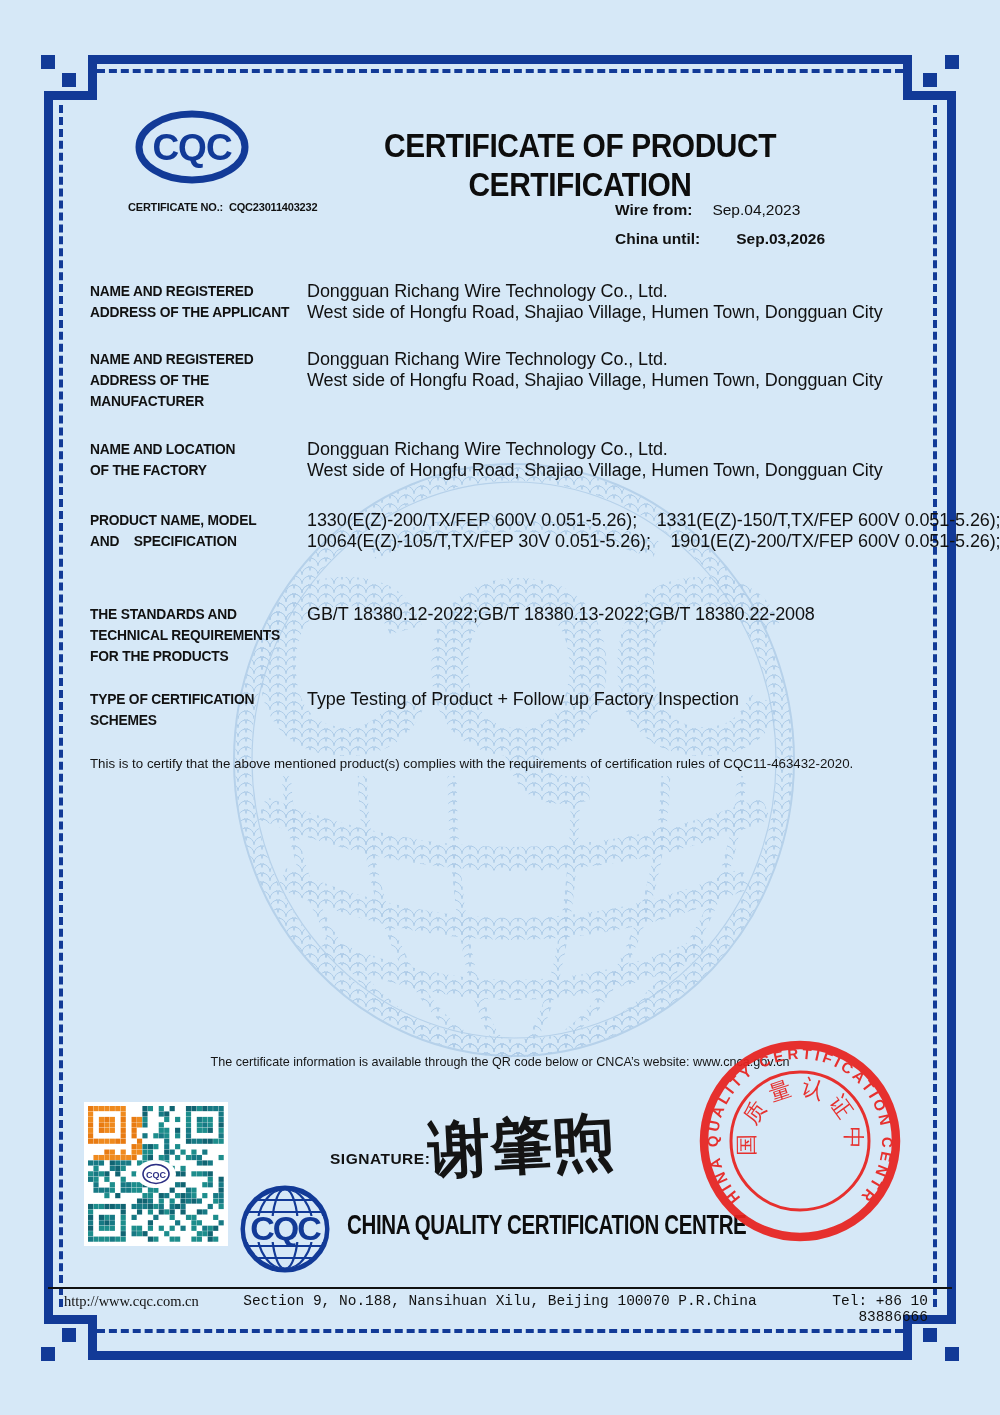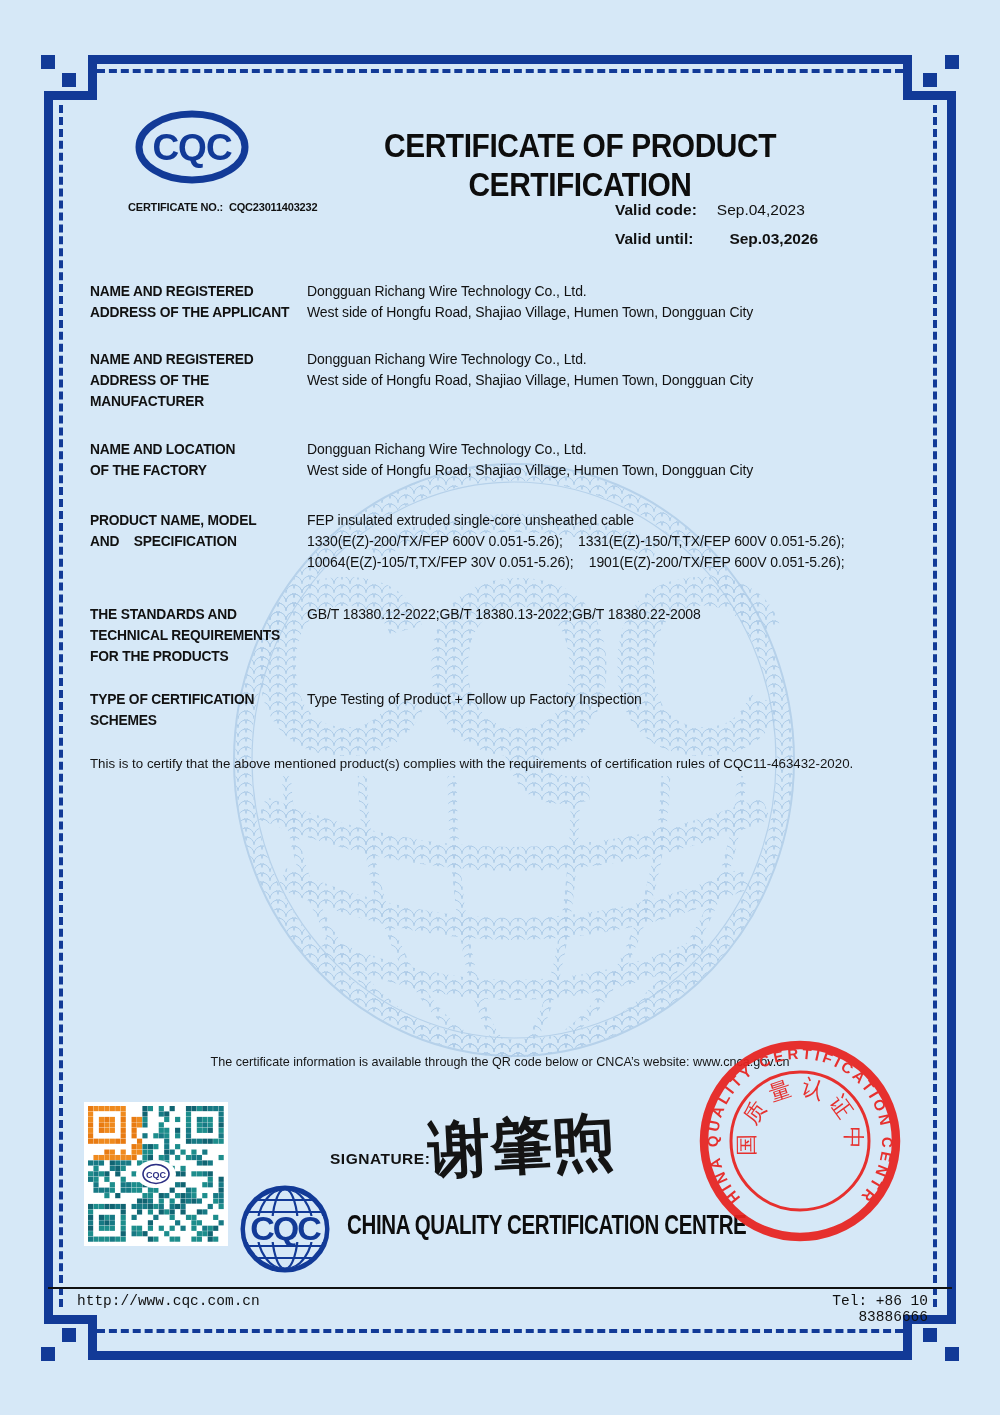--- a/index.html
+++ b/index.html
@@ -31,21 +31,21 @@
   .certno .num{margin-left:6px;}
   .valid{position:absolute;left:615px;font-size:15.5px;}
   .valid .vlabel{font-weight:bold;}
   .valid .vval{margin-left:20px;}
   .valid .vval-bold{font-weight:bold;margin-left:36px;}
   
   .row{position:absolute;left:0;width:1000px;}
   .flabel{position:absolute;left:90px;width:216px;}
   .fvalue{position:absolute;left:307px;width:645px;}
   .lline{font-weight:bold;font-size:13.8px;line-height:21px;letter-spacing:-0.2px;white-space:pre;}
-  .vline{font-size:14px;line-height:21px;letter-spacing:-0.1px;white-space:pre;}
+  .vline{font-size:18px;line-height:21px;letter-spacing:-0.1px;white-space:pre;}
   
   .statement{position:absolute;left:90px;width:830px;font-size:13.3px;line-height:22px;color:#151515;}
   .qr-note{position:absolute;left:0;top:1055px;width:1000px;text-align:center;font-size:12.6px;color:#151515;}
   
   .qr-wrap{position:absolute;left:84px;top:1102px;}
   .globe-logo{position:absolute;left:238px;top:1183px;}
   .sig-label{position:absolute;left:330px;top:1150px;font-size:15.5px;font-weight:bold;letter-spacing:.5px;}
   .sig-name{
     position:absolute;left:428px;top:1104px;font-size:62px;font-weight:600;color:#141414;
     font-family:"DejaVu Sans",sans-serif;transform:rotate(-3deg);white-space:nowrap;
@@ -55,21 +55,21 @@
     transform:scaleX(0.76);transform-origin:left center;white-space:nowrap;letter-spacing:-0.5px;
   }
   
   .stamp{position:absolute;left:694px;top:1035px;opacity:.93;}
   .stamp-ring{fill:none;stroke:#e8231f;}
   .stamp-text-outer{font-family:"Liberation Sans",sans-serif;font-size:15px;font-weight:bold;fill:#e8231f;letter-spacing:3.2px;}
   .stamp-text-inner{font-family:"DejaVu Sans",sans-serif;font-size:22px;fill:#e8231f;letter-spacing:7px;}
   
   .footer-line{position:absolute;left:48px;top:1287px;width:904px;height:2px;background:#111;}
   .footer{position:absolute;top:1293px;font-family:"Liberation Mono",monospace;font-size:14.5px;color:#111;}
-  .footer-web{left:77px;}
+  .footer-web{left:64px;font-family:Liberation Serif, serif;}
   .footer-addr{left:240px;width:520px;text-align:center;}
   .footer-tel{left:758px;width:170px;text-align:right;}
 </style>
 </head>
 <body>
 
 <div class="cert">
 
   <svg class="watermark" width="585" height="608" viewBox="0 0 585 608">
     <defs>
@@ -127,24 +127,24 @@
   <svg class="logo-oval" width="116" height="76" viewBox="0 0 116 76">
     <ellipse cx="58" cy="38" rx="53" ry="33" fill="none" stroke="#123a97" stroke-width="7"></ellipse>
     <text x="58" y="51" text-anchor="middle" font-family="Liberation Sans, sans-serif" font-size="37" font-weight="bold" fill="#123a97" letter-spacing="-1">CQC</text>
   </svg>
   <div class="page-title">CERTIFICATE OF PRODUCT CERTIFICATION</div>
 
   <div class="certno">
     <span>CERTIFICATE NO.:</span><span class="num">CQC23011403232</span>
   </div>
   <div class="valid" style="top:201px;">
-    <span class="vlabel">Valid code:</span><span class="vval">Sep.04,2023</span>
+    <span class="vlabel">Wire from:</span><span class="vval">Sep.04,2023</span>
   </div>
   <div class="valid" style="top:230px;">
-    <span class="vlabel">Valid until:</span><span class="vval-bold">Sep.03,2026</span>
+    <span class="vlabel">China until:</span><span class="vval-bold">Sep.03,2026</span>
   </div>
 
   <div class="row" style="top:281px;">
     <div class="flabel">
       <div class="lline">NAME AND REGISTERED</div>
       <div class="lline">ADDRESS OF THE APPLICANT</div>
     </div>
     <div class="fvalue">
       <div class="vline">Dongguan Richang Wire Technology Co., Ltd.</div>
       <div class="vline">West side of Hongfu Road, Shajiao Village, Humen Town, Dongguan City</div>
@@ -173,21 +173,20 @@
       <div class="vline">West side of Hongfu Road, Shajiao Village, Humen Town, Dongguan City</div>
     </div>
   </div>
 
   <div class="row" style="top:510px;">
     <div class="flabel">
       <div class="lline">PRODUCT NAME, MODEL</div>
       <div class="lline">AND    SPECIFICATION</div>
     </div>
     <div class="fvalue">
-      <div class="vline">FEP insulated extruded single-core unsheathed cable</div>
       <div class="vline">1330(E(Z)-200/TX/FEP 600V 0.051-5.26);    1331(E(Z)-150/T,TX/FEP 600V 0.051-5.26);</div>
       <div class="vline">10064(E(Z)-105/T,TX/FEP 30V 0.051-5.26);    1901(E(Z)-200/TX/FEP 600V 0.051-5.26);</div>
     </div>
   </div>
 
   <div class="row" style="top:604px;">
     <div class="flabel">
       <div class="lline">THE STANDARDS AND</div>
       <div class="lline">TECHNICAL REQUIREMENTS</div>
       <div class="lline">FOR THE PRODUCTS</div>
@@ -572,15 +571,16 @@
     <text class="stamp-text-outer">
       <textPath href="#stampArcOuter" startOffset="50%" text-anchor="middle">CHINA QUALITY CERTIFICATION CENTRE</textPath>
     </text>
     <text class="stamp-text-inner">
       <textPath href="#stampArcInner" startOffset="50%" text-anchor="middle">中国质量认证中心</textPath>
     </text>
   </svg>
 
   <div class="footer-line"></div>
   <div class="footer footer-web">http://www.cqc.com.cn</div>
+  <div class="footer footer-addr">Section 9, No.188, Nansihuan Xilu, Beijing 100070 P.R.China</div>
   <div class="footer footer-tel">Tel: +86 10 83886666</div>
 
 </div>
 
 </body></html>

